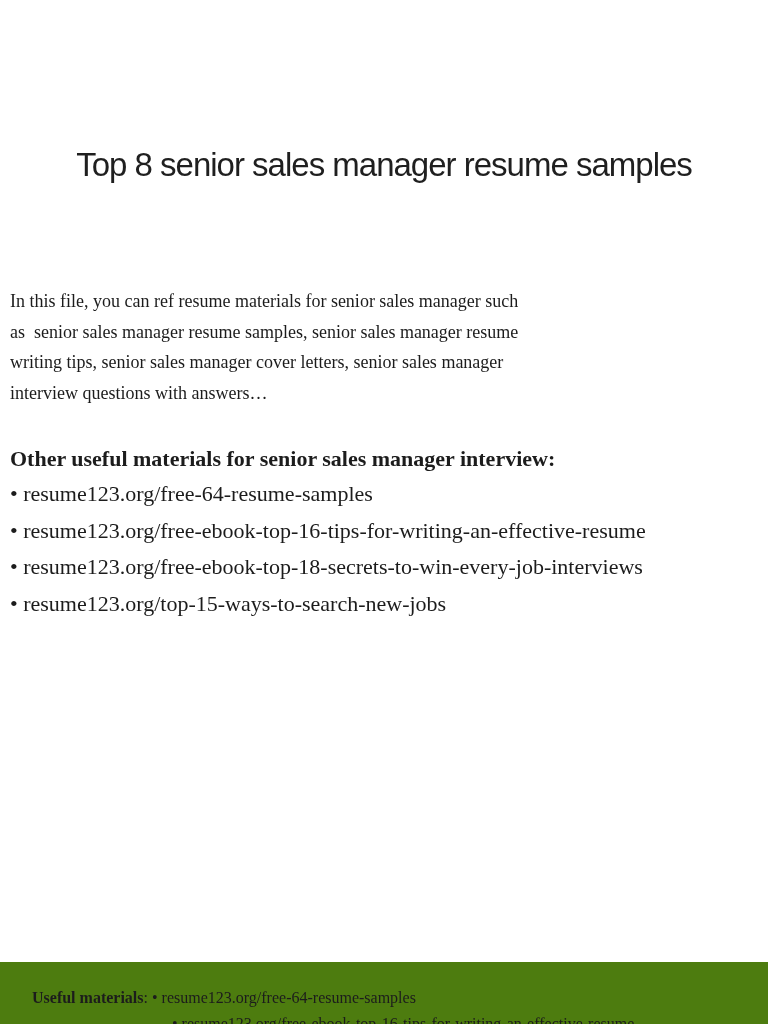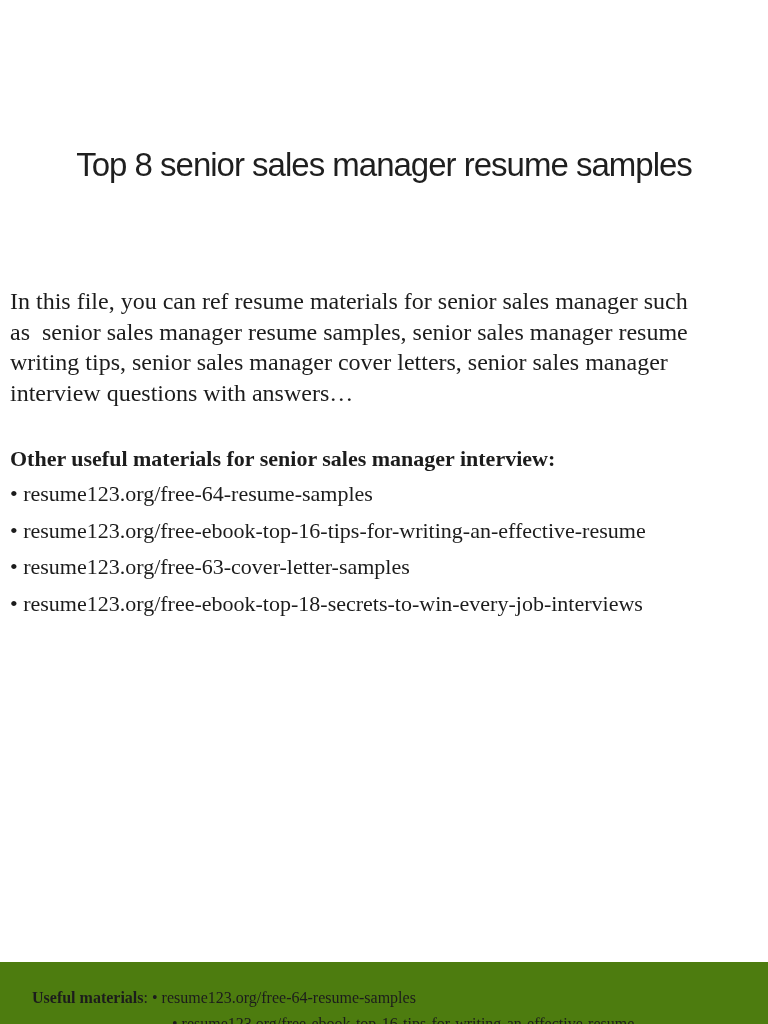--- a/index.html
+++ b/index.html
@@ -33,21 +33,21 @@
     letter-spacing: -1px;
     color: #1f1f1f;
     line-height: 1.1;
   }
   .intro {
     position: absolute;
     top: 286px;
     left: 10px;
     width: 752px;
     margin: 0;
-    font-size: 24px;
+    font-size: 18px;
     line-height: 30.5px;
     white-space: pre-wrap;
   }
   .section-heading {
     position: absolute;
     top: 446px;
     left: 10px;
     width: 752px;
     margin: 0;
     font-size: 22px;
@@ -107,22 +107,22 @@
   <p class="intro">In this file, you can ref resume materials for senior sales manager such
 as  senior sales manager resume samples, senior sales manager resume
 writing tips, senior sales manager cover letters, senior sales manager
 interview questions with answers…</p>
 
   <h2 class="section-heading">Other useful materials for senior sales manager interview:</h2>
 
   <div class="links">
     <div class="link-item">resume123.org/free-64-resume-samples</div>
     <div class="link-item">resume123.org/free-ebook-top-16-tips-for-writing-an-effective-resume</div>
-    <div class="link-item">resume123.org/free-63-cover-letter-samples</div>
     <div class="link-item">resume123.org/free-ebook-top-18-secrets-to-win-every-job-interviews</div>
+    <div class="link-item">resume123.org/top-15-ways-to-search-new-jobs</div>
   </div>
 
   <div class="footer" style="background: #4d7c0f;">
     <div class="footer-line1">
       <span class="footer-label">Useful materials</span><span>: </span><span class="footer-url">resume123.org/free-64-resume-samples</span>
     </div>
     <div class="footer-line2">
       <span class="footer-url">resume123.org/free-ebook-top-16-tips-for-writing-an-effective-resume</span>
     </div>
   </div>

